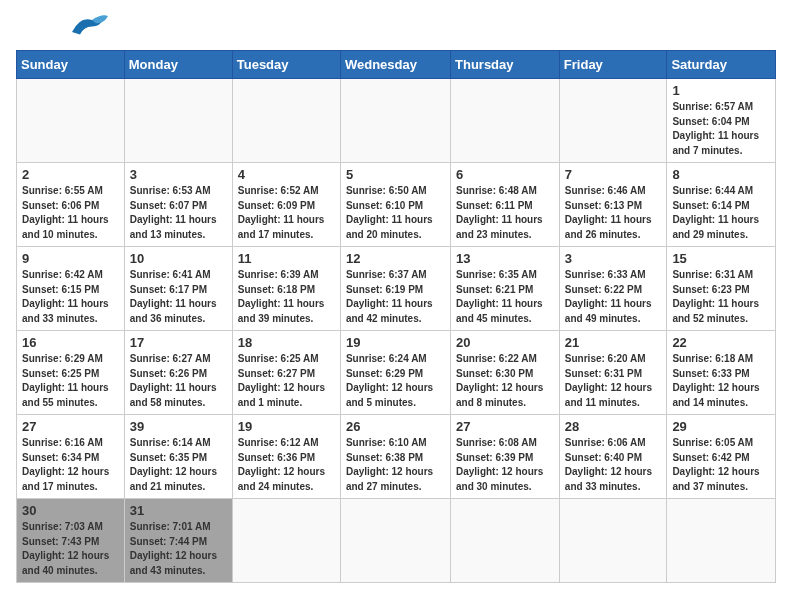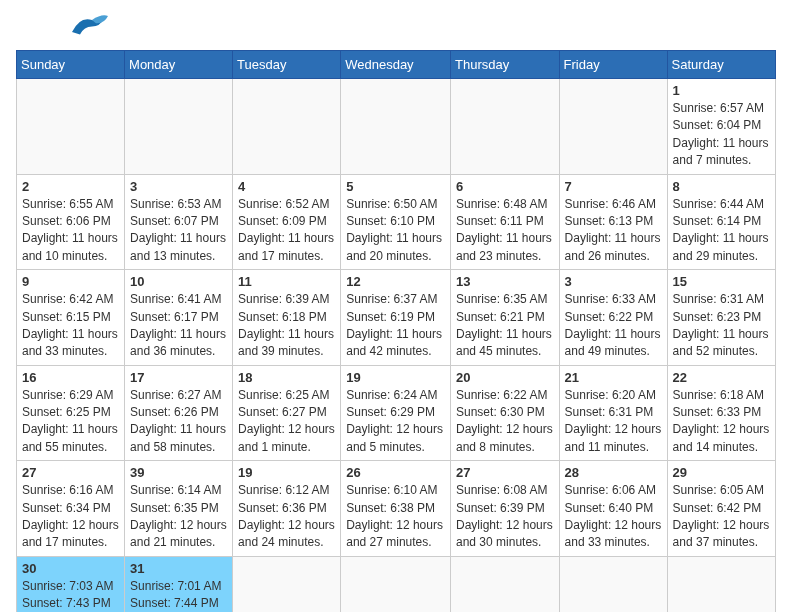--- a/index.html
+++ b/index.html
@@ -51,21 +51,21 @@
     }
     .calendar {
       width: 100%;
       border-collapse: collapse;
       border: 1px solid #ccc;
     }
     .calendar th {
       background-color: #2c6eb5;
       color: #fff;
       font-size: 13px;
-      font-weight: normal;
+      font-weight: bold;
       padding: 6px 4px;
       text-align: left;
       border: 1px solid #2255a0;
     }
     .calendar td {
       vertical-align: top;
       border: 1px solid #ccc;
       padding: 4px 5px;
       width: 113px;
       min-height: 70px;
@@ -77,26 +77,27 @@
       background: #f9f9f9;
     }
     .day-number {
       font-size: 13px;
       font-weight: bold;
       color: #333;
       display: block;
       margin-bottom: 2px;
     }
     .day-info {
-      font-size: 12px;
+      font-size: 10px;
       color: #333;
       line-height: 1.45;
+      font-weight: bold;
     }
     .last-row td {
-      background: #7dd3fc;
+      background: #a3a3a3;
     }
   </style>
 </head>
 <body>
 
 <div class="header-area">
   <div class="logo-area">
     <div style="display:flex;align-items:center;">
       <span class="logo-text">
         <span></span><span class="blue"></span>

